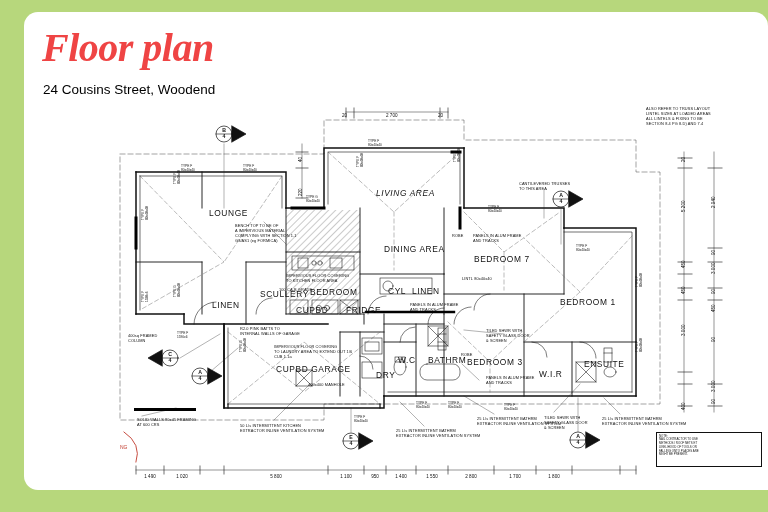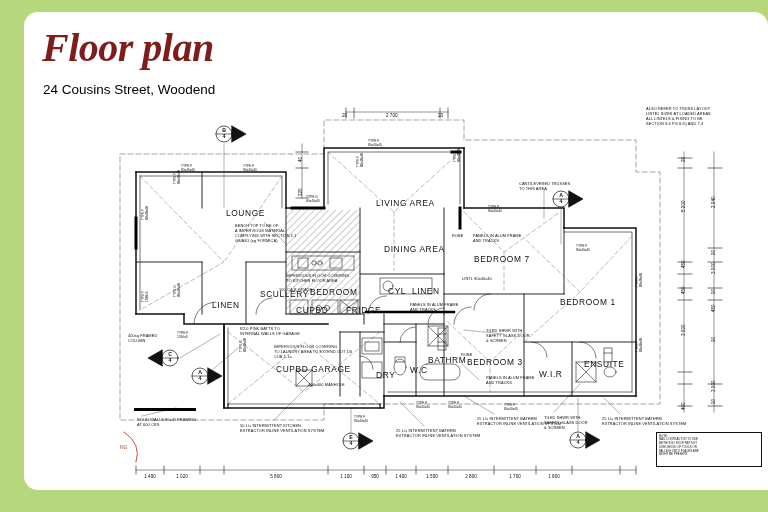--- a/index.html
+++ b/index.html
@@ -11,21 +11,21 @@
   #frame{position:relative;width:768px;height:512px;background:#b7d77c;}
   #card{
     position:absolute;left:24px;top:12px;width:744px;height:478px;
     background:#ffffff;border-radius:14px 14px 0 14px;
     overflow:hidden;
   }
   #title{
     position:absolute;left:18px;top:16px;
     font-family:"Liberation Serif", serif;
     font-weight:bold;font-style:italic;
-    font-size:40px;color:#7f1d1d;letter-spacing:-0.5px;
+    font-size:40px;color:#ef4444;letter-spacing:-0.5px;
     line-height:1;
   }
   #subtitle{
     position:absolute;left:19px;top:70px;
     font-family:"Liberation Sans", sans-serif;
     font-size:13.5px;color:#000000;
   }
   #plan{position:absolute;left:0;top:0;width:744px;height:478px;}
   .lbl{
     position:absolute;font-family:"Liberation Sans",sans-serif;
@@ -323,33 +323,33 @@
             <path d="M546 428 L562 428"></path>
         </g>
 
         <path d="M100 420 Q118 432 112 450" stroke="#c0392b" stroke-width="0.9" fill="none"></path>
 
         <rect x="110" y="396" width="62" height="3" fill="#000" stroke="none"></rect>
       </g>
     </svg>
 
     <div id="labels">
-        <div class="lbl room" style="left: 186px; top: 196px; padding-left: 16px;">LOUNGE</div>
+        <div class="lbl room" style="left: 169px; top: 196px; padding-left: 16px;">LOUNGE</div>
         <div class="lbl room" style="left: 188px; top: 288px;">LINEN</div>
         <div class="lbl room" style="left: 286px; top: 275px;">BEDROOM</div>
-        <div class="lbl room" style="left: 352px; top: 186px;">LIVING AREA</div>
+        <div class="lbl room" style="left: 352px; top: 176px; font-style: italic;">LIVING AREA</div>
         <div class="lbl room" style="left: 360px; top: 232px;">DINING AREA</div>
         <div class="lbl room" style="left: 450px; top: 242px;">BEDROOM 7</div>
         <div class="lbl room" style="left: 536px; top: 285px;">BEDROOM 1</div>
         <div class="lbl room" style="left: 443px; top: 345px;">BEDROOM 3</div>
         <div class="lbl room" style="left: 404px; top: 343px;">BATHRM</div>
         <div class="lbl room" style="left: 515px; top: 357px; text-align: center;">W.I.R</div>
         <div class="lbl room" style="left: 560px; top: 347px;">ENSUITE</div>
         <div class="lbl room" style="left: 252px; top: 352px;">CUPBD GARAGE</div>
-        <div class="lbl room" style="left: 374px; top: 353px; margin-left: 12px;">W.C</div>
+        <div class="lbl room" style="left: 374px; top: 343px;">W.C</div>
         <div class="lbl room" style="left: 364px; top: 274px;">CYL</div>
         <div class="lbl room" style="left: 388px; top: 274px;">LINEN</div>
         <div class="lbl room" style="left: 272px; top: 293px; text-align: center;">CUPBD</div>
         <div class="lbl room" style="left: 322px; top: 293px;">FRIDGE</div>
         <div class="lbl room" style="left: 352px; top: 358px;">DRY</div>
         <div class="lbl room" style="left: 236px; top: 277px;">SCULLERY</div>
         <div class="lbl note" style="left: 211px; top: 212px;">BENCH TOP TO BE OF<br>A IMPERVIOUS MATERIAL<br>COMPLYING WITH SECTION 1.1<br>G3/AS1 (eg FORMICA)</div>
         <div class="lbl note" style="left: 262px; top: 262px;">IMPERVIOUS FLOOR COVERING<br>TO KITCHEN FLOOR AREA</div>
         <div class="lbl note" style="left: 255px; top: 276px;">100 CA-B GRADE</div>
         <div class="lbl note" style="left: 216px; top: 315px;">R2.0 PINK BATTS TO<br>INTERNAL WALLS OF GARAGE</div>

